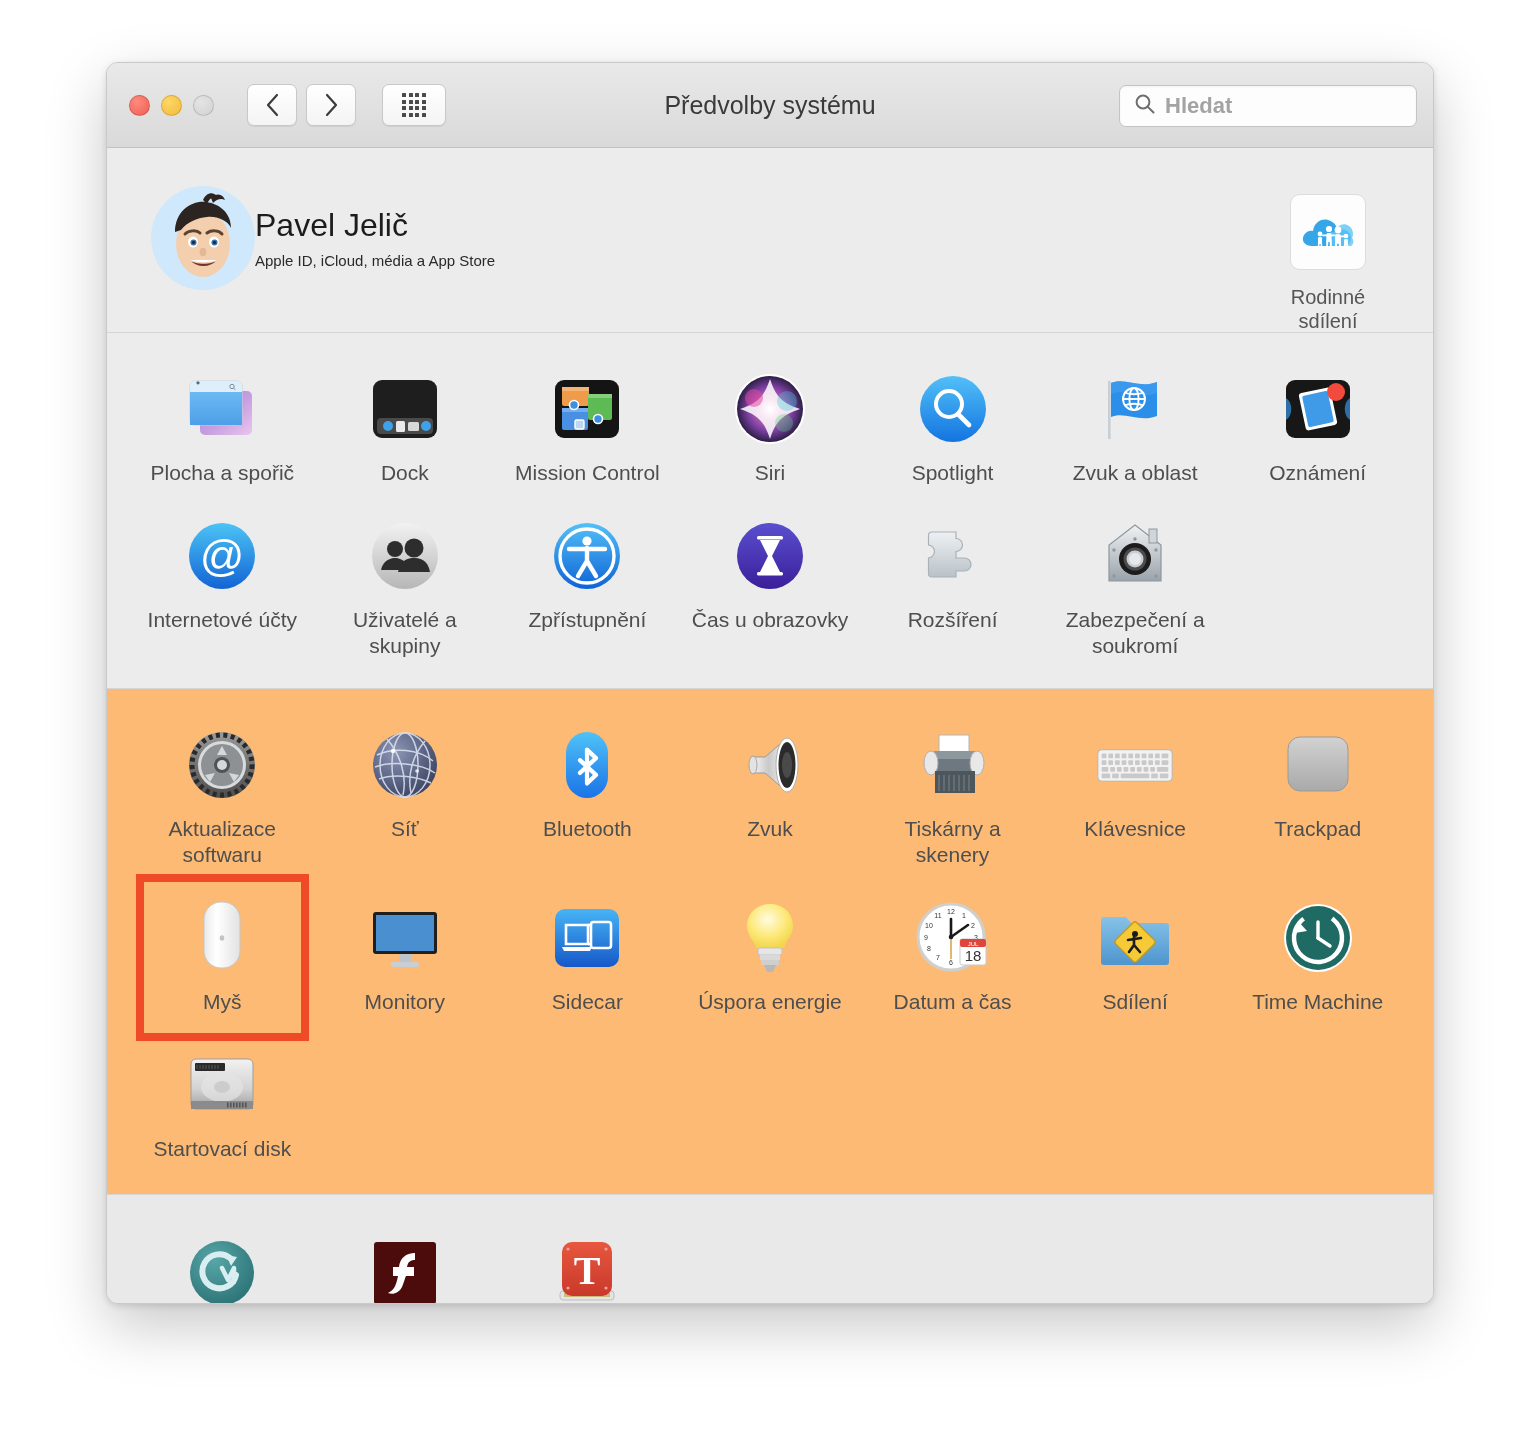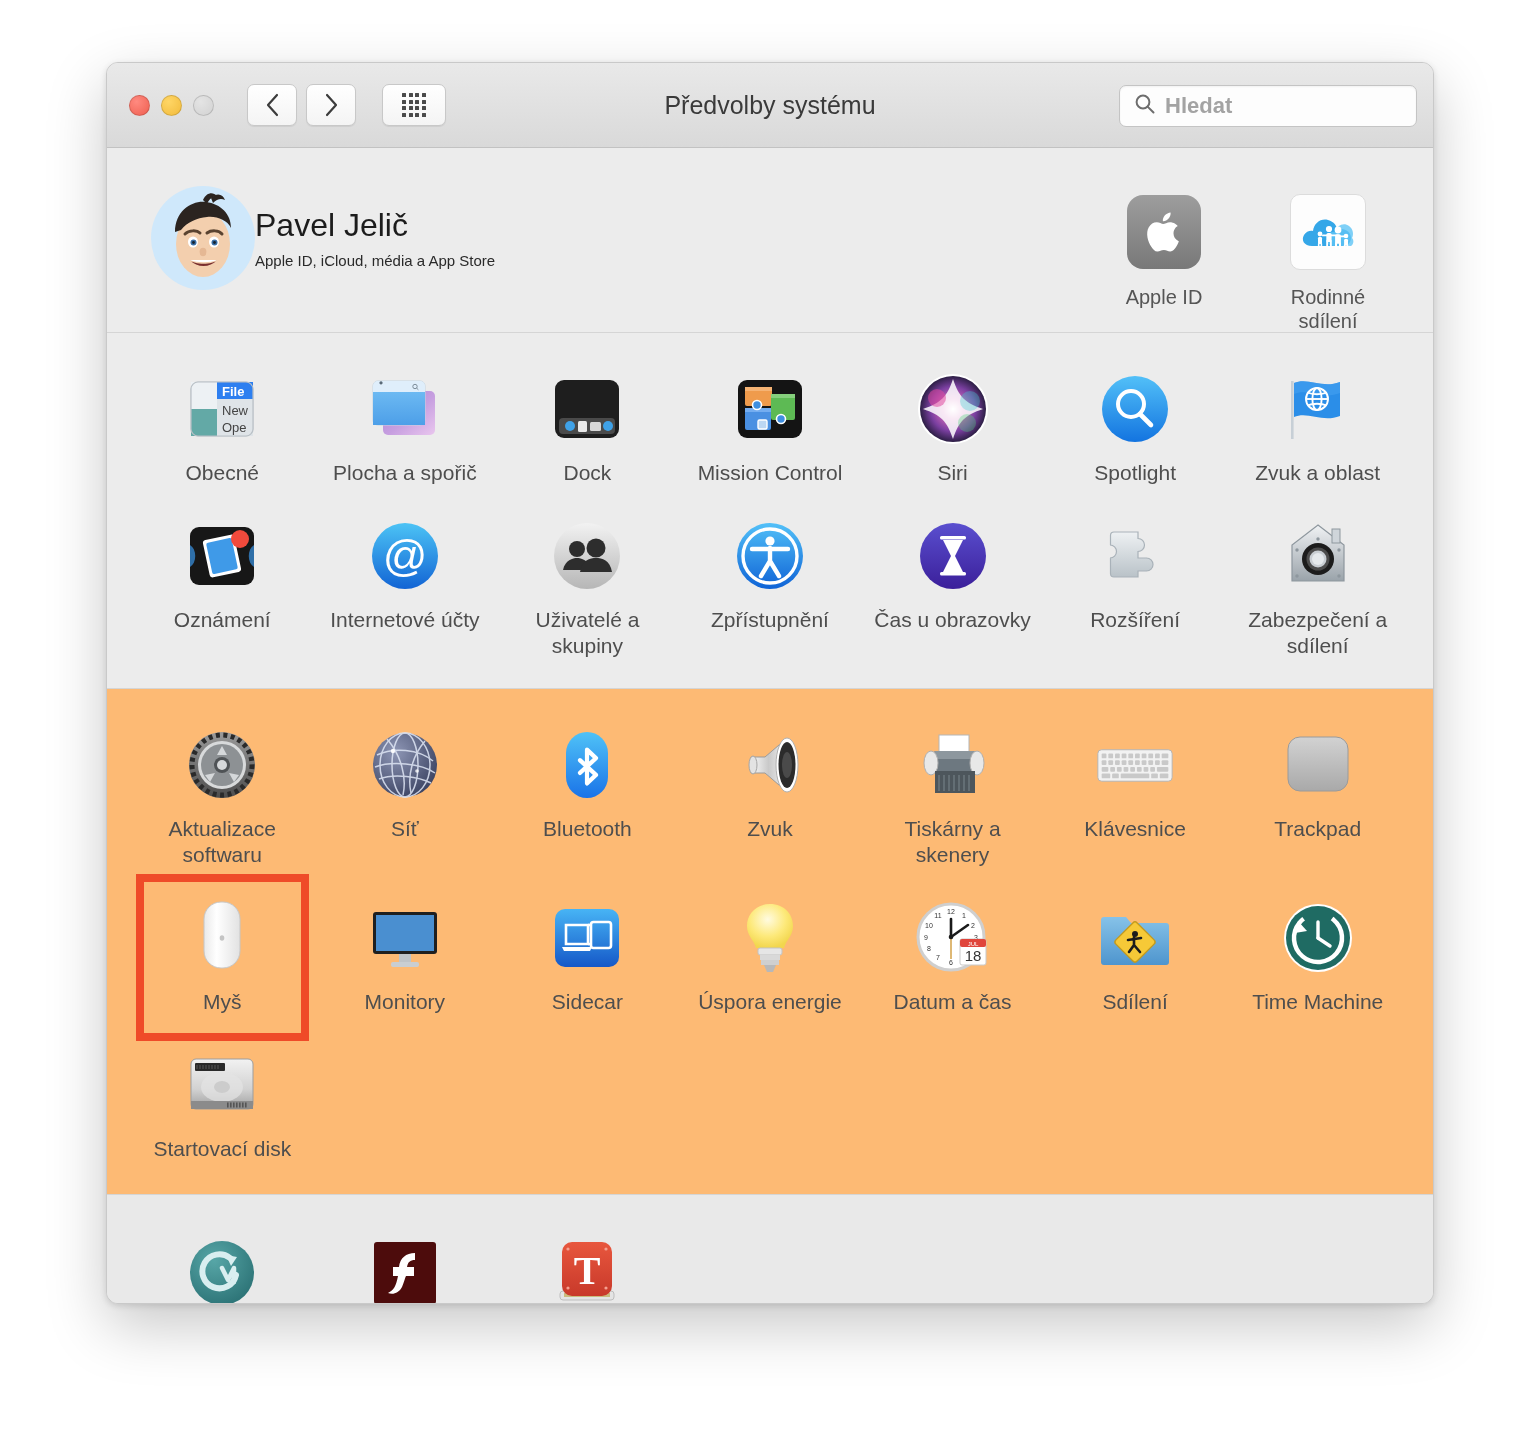--- a/index.html
+++ b/index.html
@@ -238,31 +238,20 @@
             <path d="M39 74 C46 77 59 77 66 74 Z" fill="#ffffff"></path>
           </svg>
         </div>
         <div class="acct-text">
           <div class="acct-name">Pavel Jelič</div>
           <div class="acct-sub">Apple ID, iCloud, média a App Store</div>
         </div>
       </div>
 
       <div class="acct-right">
-        <div class="acct-item">
-          <div class="iconwrap" style="margin:0 auto;">
-            <div class="rsq" style="background:linear-gradient(to bottom,#9d9d9d,#787878);display:flex;align-items:center;justify-content:center;">
-              <svg width="42" height="48" viewBox="0 0 42 48">
-                <path d="M30.5 25.5c0-5 4-7.3 4.2-7.4-2.3-3.3-5.8-3.8-7.1-3.9-3-.3-5.9 1.8-7.4 1.8-1.5 0-3.9-1.7-6.4-1.7-3.3.05-6.3 1.9-8 4.9-3.4 5.9-.9 14.7 2.5 19.5 1.6 2.4 3.6 5 6.2 4.9 2.5-.1 3.4-1.6 6.4-1.6s3.8 1.6 6.4 1.55c2.6-.05 4.3-2.4 5.9-4.8 1.9-2.8 2.6-5.4 2.7-5.5-.06-.03-5.2-2-5.4-7.75z" fill="#ffffff"></path>
-                <path d="M25.6 10.6c1.35-1.65 2.26-3.9 2-6.2-1.95.08-4.3 1.3-5.7 2.95-1.25 1.45-2.34 3.8-2.05 6 2.17.17 4.4-1.1 5.75-2.75z" fill="#ffffff"></path>
-              </svg>
-            </div>
-          </div>
-          <div class="lab">Apple ID</div>
-        </div>
         <div class="acct-item">
           <div class="iconwrap" style="margin:0 auto;">
             <div class="sq" style="background:#fdfdfd;border:1px solid #dcdcdc;display:flex;align-items:center;justify-content:center;">
               <svg width="60" height="44" viewBox="0 0 60 44">
                 <path d="M14 36 C6 36 3 30 6 25 C8 21 13 20 15 21 C16 13 23 8 30 10 C36 11.5 39 16 39 20 C45 17 53 21 53 28 C53 33 49 36 45 36 Z" fill="#35a7e8"></path>
                 <path d="M36 36 C31 36 28 33 28 29 C28 24 33 21 37 22 C39 15 46 12 51 16 C55 19 56 24 54 28 C56 30 56 34 53 36 Z" fill="#5fc4f5" opacity="0.8"></path>
                 <g fill="#ffffff">
                   <circle cx="31" cy="19" r="3.1"></circle>
                     <rect x="28.4" y="23" width="5.2" height="9" rx="1.6"></rect>
                   <rect x="28.2" y="30" width="1.9" height="7" rx="0.9"></rect>
@@ -288,36 +277,20 @@
           <div class="lab">Rodinné sdílení</div>
         </div>
       </div>
     </div>
 
     <div class="sep"></div>
 
     <div class="section grp-a">
       <div class="grid">
 
-        <div class="cell">
-          <div class="iconwrap">
-            <svg width="74" height="74" viewBox="0 0 74 74">
-              <rect x="6" y="10" width="62" height="54" rx="7" fill="#e9edf0" stroke="#c6ccd1" stroke-width="1"></rect>
-              <rect x="6" y="10" width="26" height="27" fill="#edf1f4"></rect>
-              <rect x="6" y="37" width="26" height="27" fill="#63a9a6"></rect>
-              <rect x="32" y="10" width="36" height="17" fill="#2d7ff0"></rect>
-              <rect x="32" y="27" width="36" height="37" fill="#dfe4e8"></rect>
-              <text x="37" y="24" font-family="Liberation Sans, sans-serif" font-size="13" font-weight="bold" fill="#ffffff">File</text>
-              <text x="37" y="43" font-family="Liberation Sans, sans-serif" font-size="13" fill="#444">New</text>
-              <text x="37" y="60" font-family="Liberation Sans, sans-serif" font-size="13" fill="#444">Ope</text>
-              <rect x="6" y="10" width="62" height="54" rx="7" fill="none" stroke="#b9c0c6" stroke-width="1.2"></rect>
-            </svg>
-          </div>
-          <div class="lab">Obecné</div>
-        </div>
 
         <div class="cell">
           <div class="iconwrap">
             <svg width="80" height="76" viewBox="0 0 80 76">
               <rect x="18" y="20" width="52" height="44" rx="5" fill="url(#dsg)"></rect>
               <defs>
                 <linearGradient id="dsg" x1="0" y1="0" x2="1" y2="1">
                   <stop offset="0" stop-color="#a97fd6"></stop>
                     <stop offset="0.55" stop-color="#c79fe0"></stop>
                     <stop offset="1" stop-color="#e9c6ee"></stop>
@@ -551,21 +524,21 @@
               <circle cx="40" cy="42" r="6" fill="#e5e9ec"></circle>
               <g fill="#8e979e">
                 <circle cx="19" cy="33" r="1.7"></circle>
                   <circle cx="61" cy="33" r="1.7"></circle>
                 <circle cx="19" cy="59" r="1.7"></circle>
                   <circle cx="61" cy="59" r="1.7"></circle>
                 <circle cx="40" cy="22" r="1.7"></circle>
               </g>
             </svg>
           </div>
-          <div class="lab">Zabezpečení a sdílení</div>
+          <div class="lab">Zabezpečení a soukromí</div>
         </div>
 
       </div>
     </div>
 
     <div class="sep"></div>
 
     <div class="section grp-b">
       <div class="grid">
 

